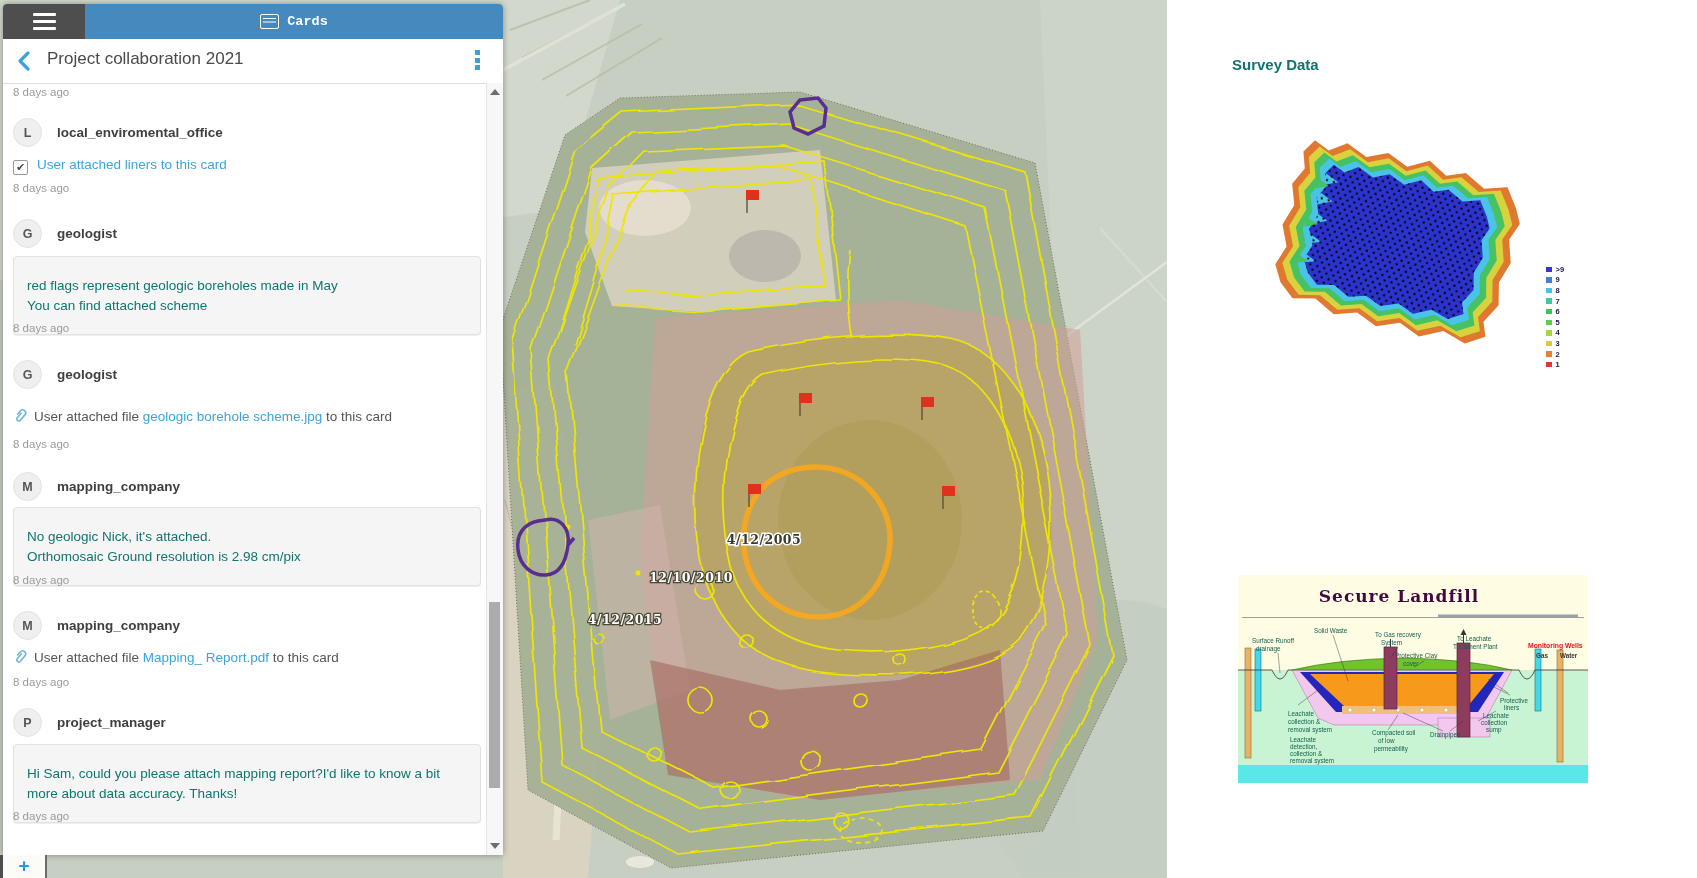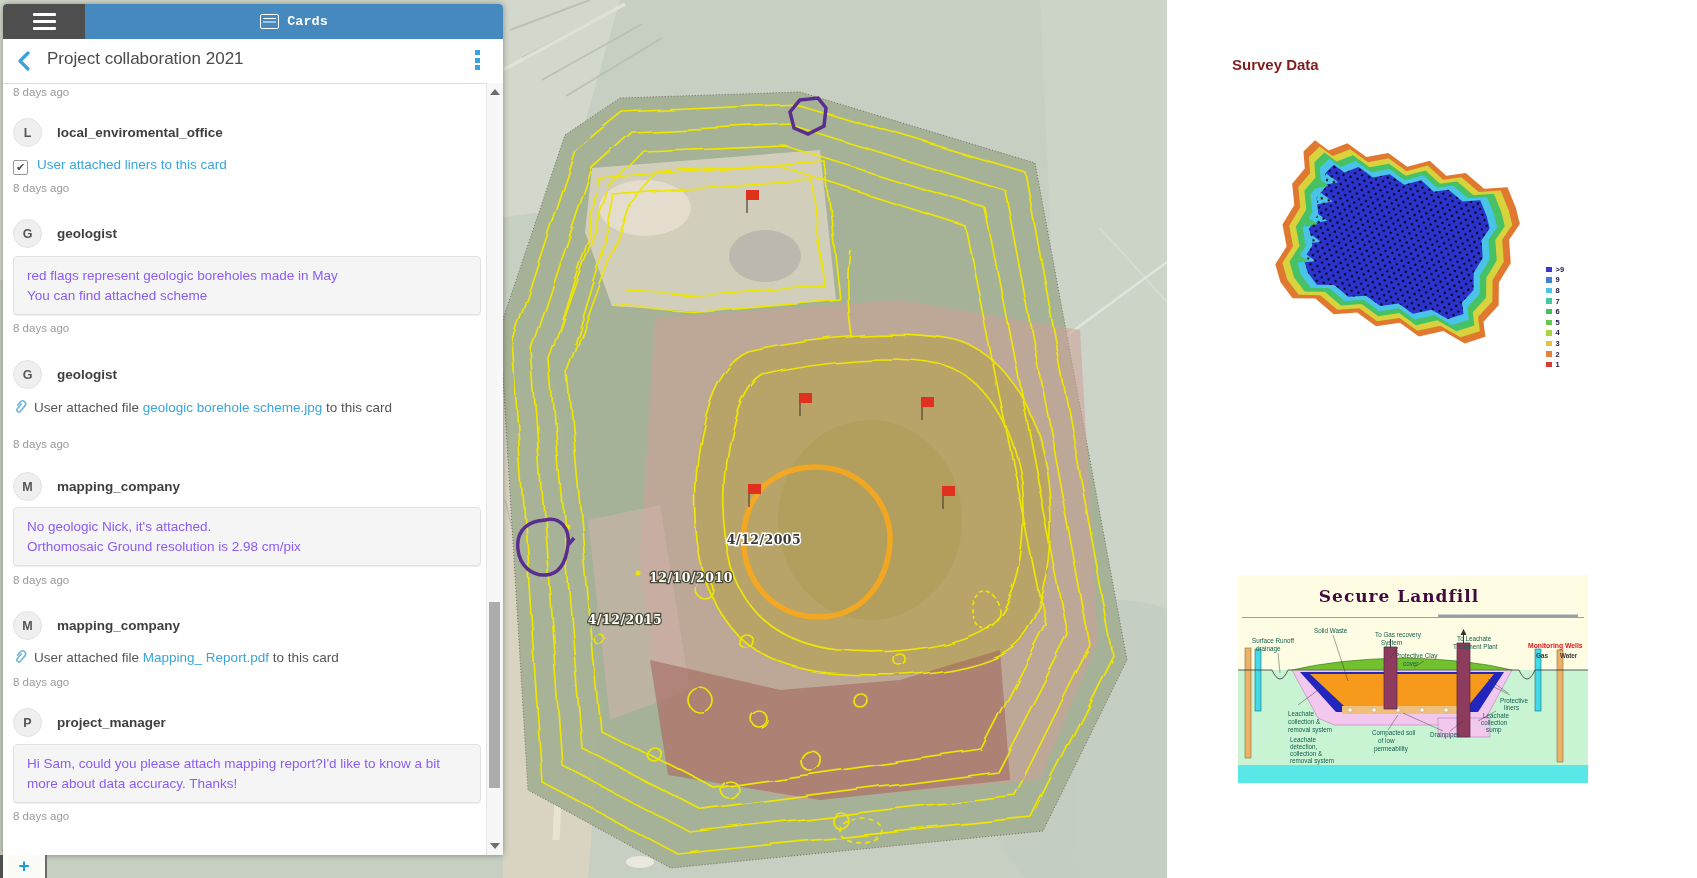--- a/index.html
+++ b/index.html
@@ -21,37 +21,37 @@
   #card-header{position:absolute;left:0;top:35px;width:100%;height:44px;background:#fff;border-bottom:1px solid #ddd;border-radius:0;}
   #back-btn{position:absolute;left:10px;top:10px;width:24px;height:24px;cursor:pointer;}
   #page-title{position:absolute;left:44px;top:10px;font-size:17px;color:#4a4a4a;}
   #kebab{position:absolute;right:22px;top:11px;width:6px;cursor:pointer;}
   #kebab div{width:5px;height:5px;background:#3aa3dc;margin:0 0 2.5px 0;}
   #feed{position:absolute;left:0;top:80px;width:483px;height:771px;overflow:hidden;}
   .ts{position:absolute;left:10px;font-size:11.5px;color:#9b9b9b;}
   .chead{position:absolute;left:10px;height:27px;display:flex;align-items:center;}
   .avatar{width:27px;height:27px;border-radius:50%;background:#efefef;border:1px solid #e2e2e2;color:#555;font-size:12.5px;font-weight:bold;display:flex;align-items:center;justify-content:center;}
   .uname{margin-left:15px;font-size:13.5px;font-weight:bold;color:#3f3f3f;}
-  .msgbox{position:absolute;left:10px;width:440px;background:#f5f5f5;border:1px solid #e2e2e2;border-radius:4px;padding:9px 13px;font-size:13.5px;color:#8b5cf6;line-height:19.5px;box-shadow:0 1px 1px rgba(0,0,0,.07);}
+  .msgbox{position:absolute;left:10px;width:440px;background:#f5f5f5;border:1px solid #e2e2e2;border-radius:4px;padding:19px 13px;font-size:13.5px;color:#0f766e;line-height:19.5px;box-shadow:0 1px 1px rgba(0,0,0,.07);}
   .actrow{position:absolute;left:10px;width:410px;font-size:13.5px;color:#555;line-height:20px;}
   .actrow .lnk{color:#39a5dc;cursor:pointer;}
   .cbx{display:inline-block;width:13px;height:13px;border:1px solid #979797;border-radius:2px;background:#fff;color:#4a4a4a;font-size:11px;line-height:12px;text-align:center;vertical-align:-2px;margin-right:9px;cursor:pointer;}
   .clip{display:inline-block;vertical-align:-3px;margin-right:7px;}
   
   #sbar{position:absolute;left:483px;top:79px;width:16px;height:772px;background:#f7f7f7;border-left:1px solid #e5e5e5;}
   .sarrow{position:absolute;left:3px;width:0;height:0;border-left:5px solid transparent;border-right:5px solid transparent;cursor:pointer;}
   #sarrow-up{top:6px;border-bottom:6px solid #6e6e6e;}
   #sarrow-dn{bottom:6px;border-top:6px solid #6e6e6e;}
   #sthumb{position:absolute;left:2px;top:519px;width:11px;height:186px;background:#acacac;cursor:pointer;}
   
   #edge-strip{position:absolute;left:0;top:855px;width:3px;height:23px;background:#4e4e4e;}
   #add-btn{position:absolute;left:3px;top:855px;width:42px;height:23px;background:#fbfbf8;border-right:2px solid #6c6c66;color:#1e9cd7;font-size:19px;font-weight:bold;text-align:center;line-height:21px;cursor:pointer;}
   
   #rpanel{position:absolute;left:1167px;top:0;width:530px;height:878px;background:#fff;}
-  #survey-title{position:absolute;left:65px;top:56px;font-size:15px;font-weight:bold;color:#7f1d1d;text-align:center;}
+  #survey-title{position:absolute;left:65px;top:56px;font-size:15px;font-weight:bold;color:#0f766e;text-align:center;}
   #heatmap{position:absolute;left:60px;top:90px;}
   #legend{position:absolute;left:379px;top:264px;}
   .lgrow{height:10.6px;display:flex;align-items:center;}
   .lgsq{width:5.5px;height:5.5px;display:inline-block;margin-right:4px;}
   .lglb{font-size:7.5px;font-weight:bold;color:#16164a;line-height:7px;}
   #landfill{position:absolute;left:71px;top:575px;}
   .lfl{font-size:6.3px;fill:#15604e;font-family:"Liberation Sans",sans-serif;}
   .lfl.dark{fill:#333;font-weight:bold;}
   .lfl.red{fill:#e0121c;font-weight:bold;font-size:6.8px;}
   #lf-title{font-family:"DejaVu Serif",serif;font-size:17px;font-weight:bold;fill:#42093f;letter-spacing:1px;}
@@ -206,21 +206,21 @@
       <div class="msgbox" style="top:172px">
         <div>red flags represent geologic boreholes made in May</div>
           <div>You can find attached scheme</div>
       </div>
       <div class="ts" style="top:238px">8 days ago</div>
 
       <div class="chead" style="top:277px">
         <div class="avatar">G</div>
         <span class="uname">geologist</span>
       </div>
-      <div class="actrow" style="top:314px;width:385px">
+      <div class="actrow" style="top:323px;width:385px">
         <svg class="clip" width="14" height="16" viewBox="0 0 14 16">
           <path d="M4,8 L4,4 a3,3 0 0 1 6,0 L10,11 a2,2 0 0 1 -4,0 L6,5" fill="none" stroke="#6fb6dc" stroke-width="1.6" stroke-linecap="round" transform="rotate(40 7 8)"></path>
         </svg><span>User attached file </span><span class="lnk">geologic borehole scheme.jpg</span><span> to this card</span>
       </div>
       <div class="ts" style="top:354px">8 days ago</div>
 
       <div class="chead" style="top:389px">
         <div class="avatar">M</div>
         <span class="uname">mapping_company</span>
       </div>

